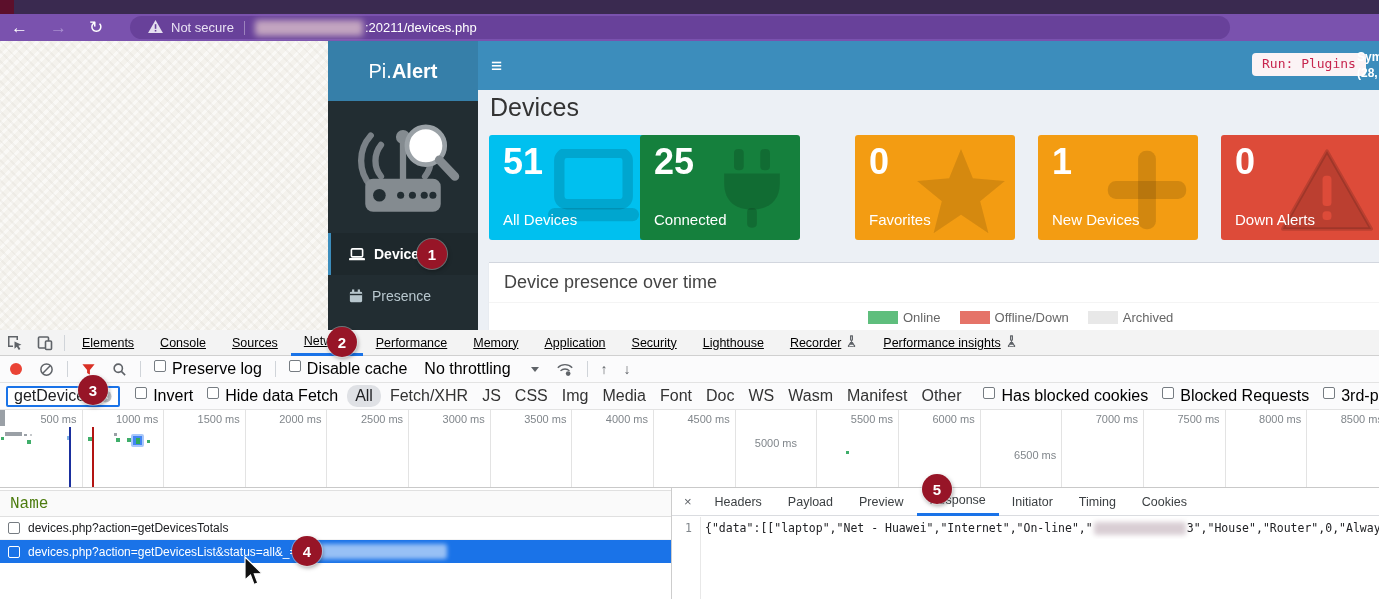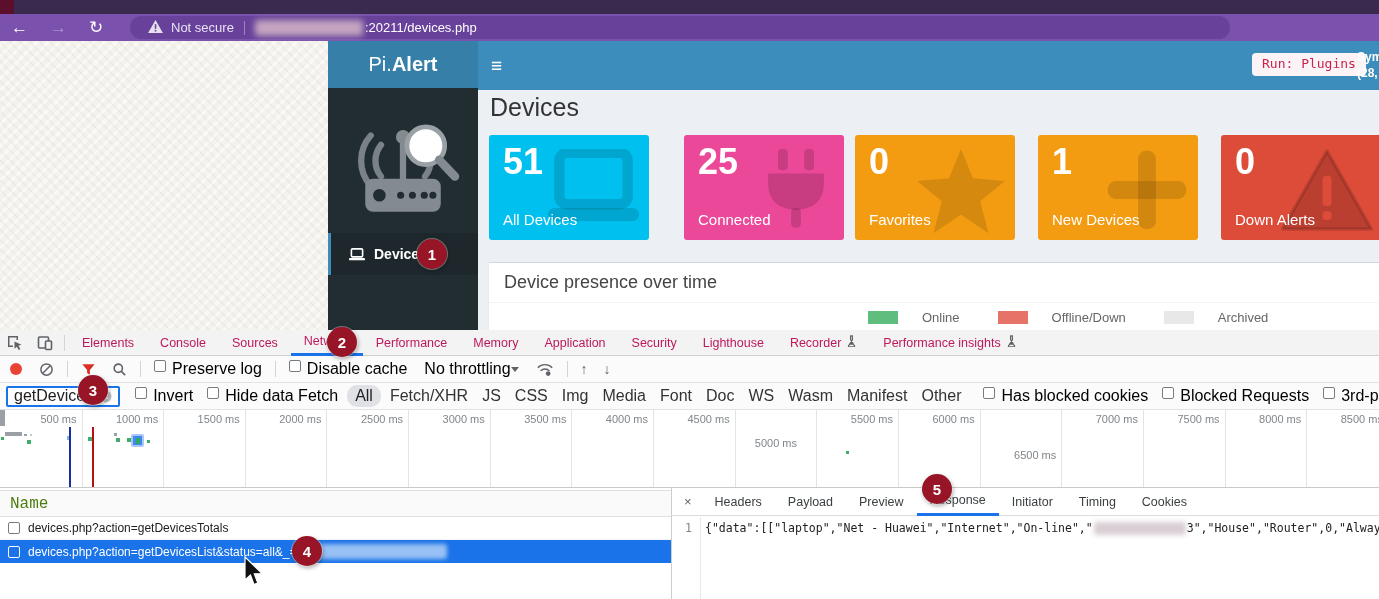--- a/index.html
+++ b/index.html
@@ -23,21 +23,21 @@
                filter:blur(3px); margin-right:2px; }
   .warn-tri { margin:0 8px 0 18px; }
 
   
   #desktop { left:0; top:41px; width:328px; height:289px; background:#f4f2ed;
     background-image:repeating-linear-gradient(45deg, rgba(190,185,175,.12) 0 2px, transparent 2px 7px),
                      repeating-linear-gradient(-45deg, rgba(255,255,255,.5) 0 3px, transparent 3px 8px); }
 
   
   #sidebar { left:328px; top:41px; width:150px; height:289px; background:#222d32; }
-  #brand { left:328px; top:41px; width:150px; height:47px; background:#367fa9; color:#fff;
+  #brand { left:328px; top:41px; width:150px; height:60px; background:#367fa9; color:#fff;
            display:flex; align-items:center; justify-content:center; font-size:20px; }
   #brand b { font-weight:700; }
   #logo-box { left:328px; top:95px; width:150px; height:140px; display:flex;
               align-items:center; justify-content:center; }
   .side-item { left:328px; width:150px; height:42px; display:flex; align-items:center;
                font-size:14px; }
   #side-devices { top:233px; background:#1e282c; border-left:3px solid #3c8dbc; color:#fff;
                   font-weight:700; }
   #side-presence { top:275px; color:#b8c7ce; border-left:3px solid transparent; }
   .side-ico { margin:0 9px 0 18px; display:flex; }
@@ -54,42 +54,42 @@
 
   .card { top:135px; width:160px; height:105px; border-radius:3px; color:#fff; overflow:hidden; }
   .card .val { position:absolute; left:14px; top:6px; font-size:36px; font-weight:700; }
   .card .lbl { position:absolute; left:14px; bottom:12px; font-size:15px; }
   .card .big-ico { position:absolute; right:8px; top:14px; opacity:.95; }
 
   #panel { left:489px; top:262px; width:890px; height:68px; background:#fff;
            border-top:1px solid #d2d6de; box-shadow:0 1px 1px rgba(0,0,0,.1); }
   #panel-title { left:504px; top:272px; font-size:18px; color:#444; }
   #panel-sep { left:489px; top:302px; width:890px; height:1px; background:#f4f4f4; }
-  #legend { left:868px; top:310px; display:flex; align-items:center; gap:24px;
+  #legend { left:868px; top:310px; display:flex; align-items:center; gap:5px;
             font-size:13px; color:#666; }
   .sw { width:30px; height:13px; display:inline-block; }
 
   
   #devtools { left:0; top:330px; width:1379px; height:269px; background:#fff;
               border-top:1px solid #b5b5b5; font-size:12px; color:#3c4043; }
   #dt-tabbar { left:0; top:330px; width:1379px; height:26px; background:#f3f3f3;
                border-bottom:1px solid #d0d0d0; display:flex; align-items:center; }
   .dt-tool-ico { padding:0 7px; display:flex; align-items:center; }
   .vdiv { width:1px; height:16px; background:#d0d4d9; margin:0 4px; }
   .dt-tab { padding:0 13px; height:25px; display:flex; align-items:center; gap:5px;
-            font-size:12.5px; color:#be185d; white-space:nowrap; }
+            font-size:12.5px; color:#000000; white-space:nowrap;text-decoration:underline; }
   .dt-tab.sel { border-bottom:3px solid #1a73e8; height:26px; }
 
   #dt-netbar { left:0; top:356px; width:1379px; height:27px; background:#fbfbfc;
                border-bottom:1px solid #e3e3e3; display:flex; align-items:center; gap:2px; }
   .rec-dot { width:12px; height:12px; border-radius:50%; background:#ea4335; margin:0 8px 0 10px; }
   .cb { width:12px; height:12px; border:1px solid #767c82; border-radius:2px; background:#fff;
         display:inline-block; flex:none; }
   .cb-row { display:flex; align-items:flex-start; gap:6px; padding:0 7px; white-space:nowrap; }
-  .drop { display:flex; align-items:center; gap:0; padding:0 8px; white-space:nowrap; }
+  .drop { display:flex; align-items:center; gap:20px; padding:0 8px; white-space:nowrap; }
   .caret { width:0; height:0; border-left:4px solid transparent; border-right:4px solid transparent;
            border-top:5px solid #5f6368; }
   .arrow-txt { font-size:14px; color:#5f6368; padding:0 7px; }
 
   #dt-filterbar { left:0; top:383px; width:1379px; height:27px; background:#fbfbfc;
                   border-bottom:1px solid #e3e3e3; display:flex; align-items:center; }
   #filter-input { margin-left:6px; width:174px; height:21px; border:2px solid #1a73e8;
                   border-radius:2px; background:#fff; display:flex; align-items:center;
                   padding:0 6px; gap:6px; }
   #filter-input .txt { flex:1; color:#202124; }
@@ -196,20 +196,31 @@
   </div>
   <div id="side-devices" class="abs side-item">
     <span class="side-ico">
       <svg width="16" height="13" viewBox="0 0 20 16">
           <rect x="3" y="1" width="14" height="10" rx="1.5" fill="none" stroke="#fff" stroke-width="2"></rect>
           <rect x="0" y="12.5" width="20" height="2.8" rx="1.2" fill="#fff"></rect>
         </svg>
     </span>
     <span>Devices</span>
   </div>
+  <div id="side-presence" class="abs side-item">
+    <span class="side-ico">
+      <svg width="14" height="14" viewBox="0 0 16 16">
+          <rect x="1" y="3" width="14" height="12" rx="1.5" fill="#b8c7ce"></rect>
+          <rect x="3.5" y="0.5" width="2.5" height="4" fill="#b8c7ce"></rect>
+          <rect x="10" y="0.5" width="2.5" height="4" fill="#b8c7ce"></rect>
+          <rect x="1" y="5.5" width="14" height="1.6" fill="#222d32"></rect>
+        </svg>
+    </span>
+    <span>Presence</span>
+  </div>
 
   <div id="app-header" class="abs"></div>
   <div id="hamburger" class="abs">≡</div>
   <div id="run-plugins" class="abs">Run: Plugins</div>
   <div id="hdr-right" class="abs">
     <div>Sym</div>
     <div>(28,</div>
   </div>
 
   <div id="content" class="abs"></div>
@@ -217,21 +228,21 @@
 
   <div id="cards-host">
       <div class="abs card" style="left: 489px; background: rgb(0, 192, 239);">
         <span class="big-ico"><svg width="95" height="78" viewBox="0 0 100 82">
             <rect x="14" y="4" width="72" height="54" rx="8" fill="none" stroke="rgba(0,0,0,0.14)" stroke-width="11"></rect>
             <rect x="2" y="62" width="96" height="14" rx="7" fill="rgba(0,0,0,0.14)"></rect>
           </svg></span>
         <span class="val">51</span>
         <span class="lbl">All Devices</span>
       </div>
-      <div class="abs card" style="left: 684px; background: #ec4899; text-align: center;">
+      <div class="abs card" style="left: 640px; background: #15803d; text-align: center;">
         <span class="big-ico"><svg width="80" height="82" viewBox="0 0 96 100">
             <rect x="26" y="0" width="12" height="26" rx="5" fill="rgba(0,0,0,0.16)"></rect>
             <rect x="58" y="0" width="12" height="26" rx="5" fill="rgba(0,0,0,0.16)"></rect>
             <path d="M14 30 h68 v12 c0 22-15 32-34 32 s-34-10-34-32 z" fill="rgba(0,0,0,0.16)"></path>
             <rect x="42" y="72" width="12" height="24" rx="5" fill="rgba(0,0,0,0.16)"></rect>
           </svg></span>
         <span class="val">25</span>
         <span class="lbl">Connected</span>
       </div>
       <div class="abs card" style="left: 855px; background: rgb(243, 156, 18);">

